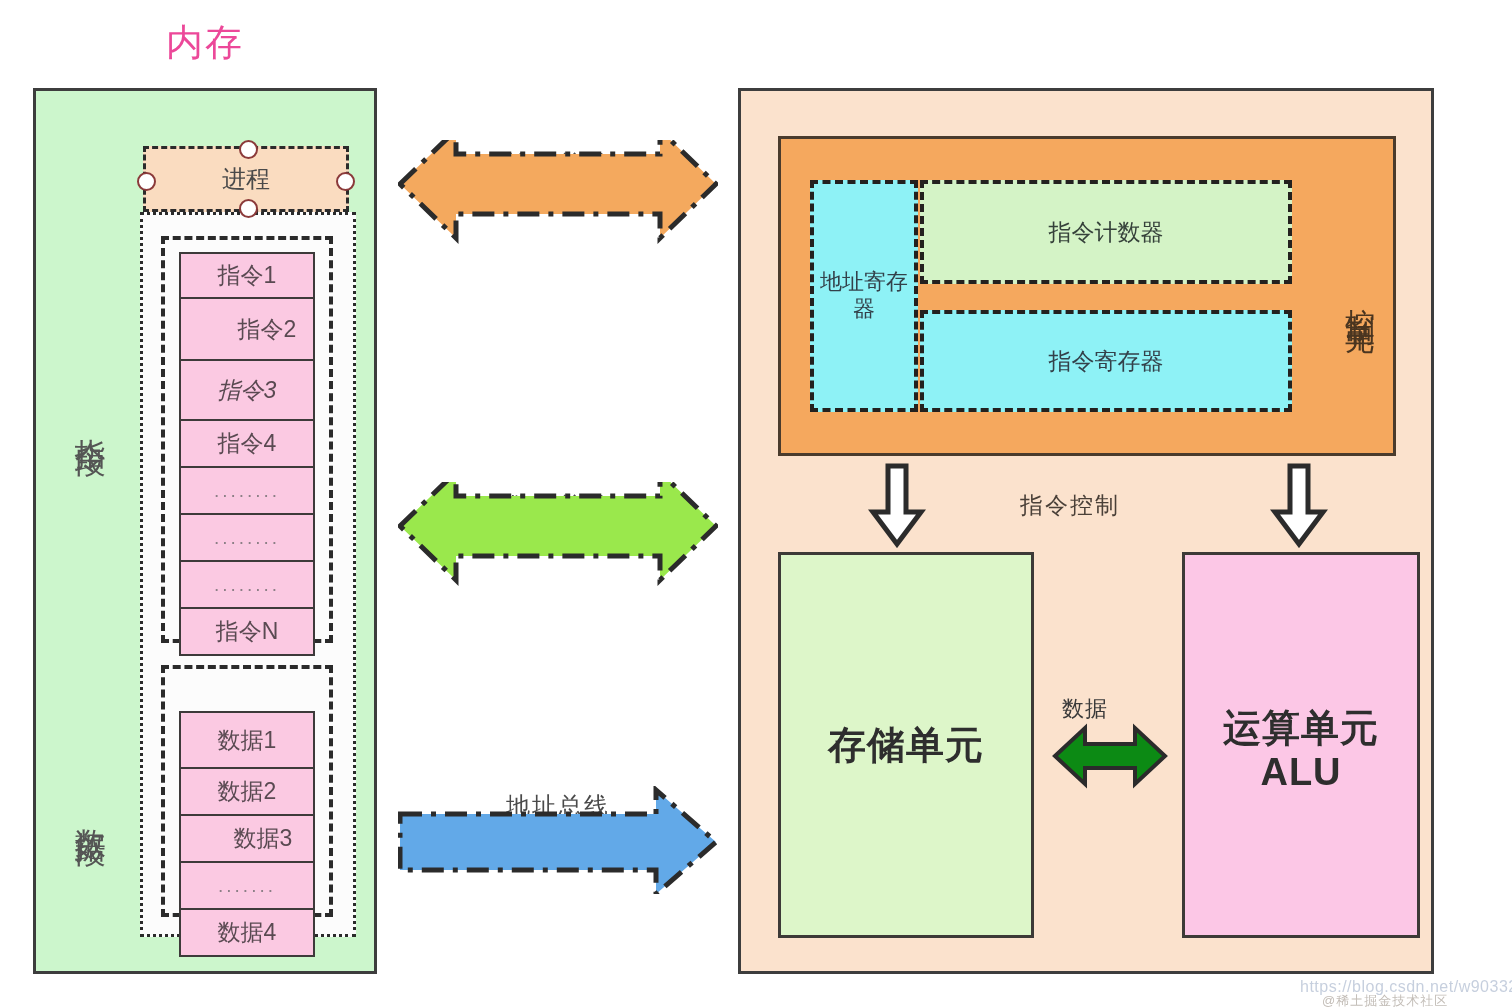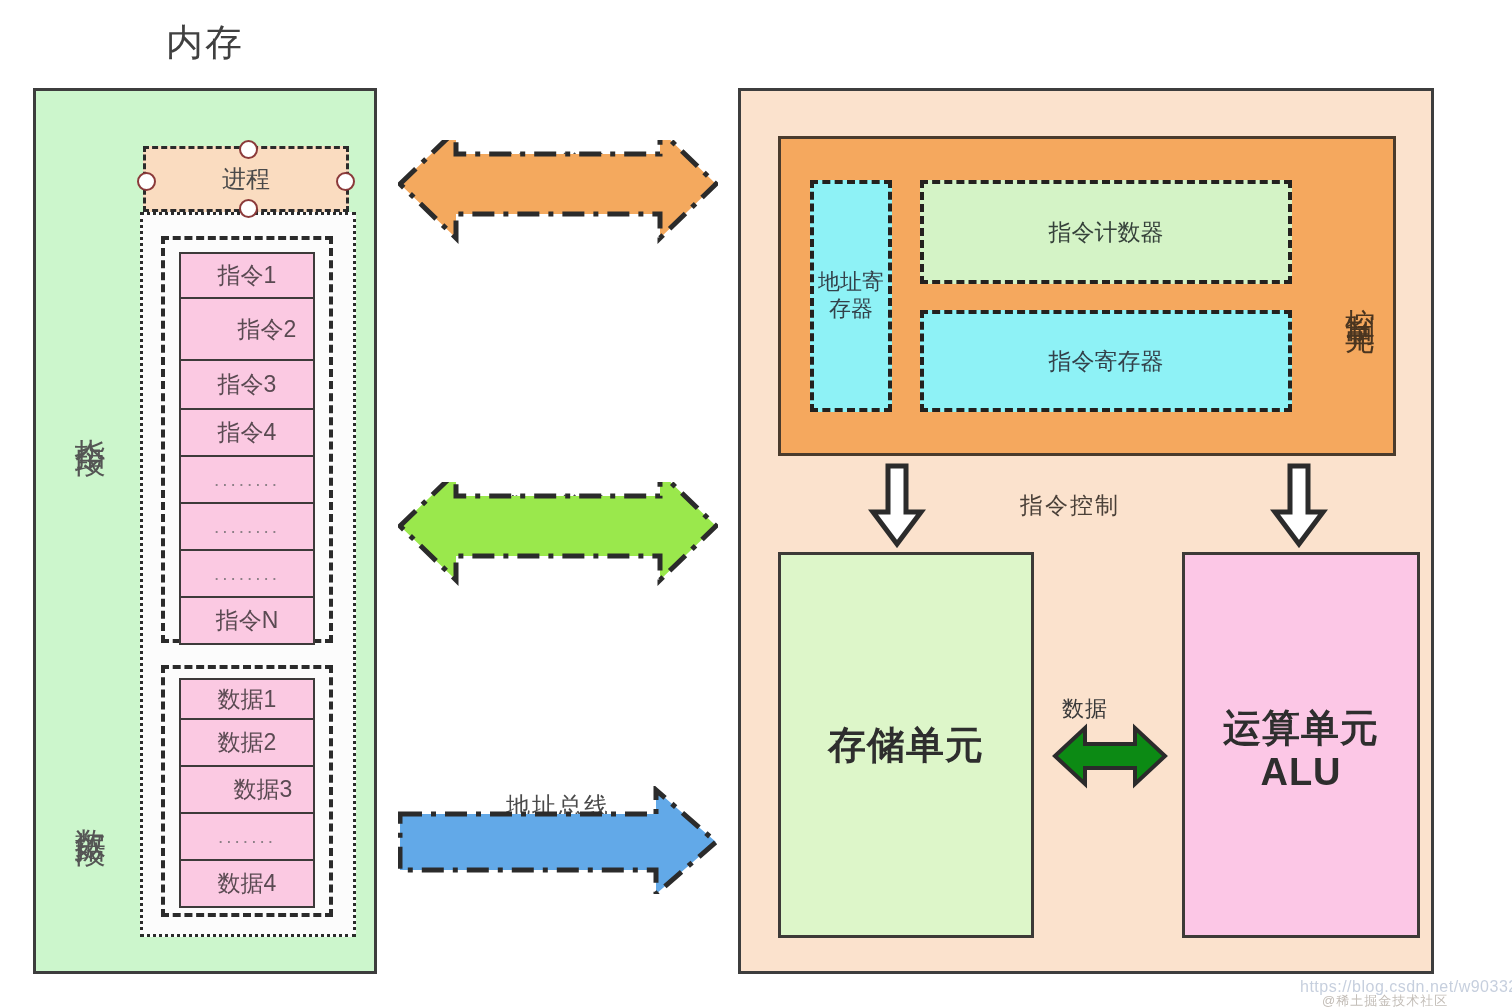--- a/index.html
+++ b/index.html
@@ -11,21 +11,21 @@
     overflow:hidden;
   }
   .stage{position:absolute;inset:0;}
 
   
   .abs{position:absolute;box-sizing:border-box;}
   .ctr{display:flex;align-items:center;justify-content:center;text-align:center;}
 
   
   .title{
-    color:#404040;
+    color:#ec4899;
     font-size:37px;
     letter-spacing:2px;
     font-weight:400;
   }
 
   
   #memory-box{
     left:33px;top:88px;width:344px;height:886px;
     background:#ccf6cc;
     border:3px solid #3d3d3d;
@@ -85,21 +85,21 @@
     left:738px;top:88px;width:696px;height:886px;
     background:#fbe2cd;
     border:3px solid #3d3d3d;
   }
   #control-unit{
     left:778px;top:136px;width:618px;height:320px;
     background:#f5a85e;
     border:3px solid #4a3b2c;
   }
   #addr-reg{
-    left:810px;top:180px;width:82px;height:232px;
+    left:810px;top:180px;width:108px;height:232px;
     background:#8ef2f6;
     border:4px dashed #23211f;
     color:#33414a;font-size:22px;line-height:1.22;
     padding:0 2px;
   }
   #pc-reg{
     left:920px;top:180px;width:372px;height:104px;
     background:#d4f3c6;
     border:4px dashed #23211f;
     color:#35413a;font-size:23px;
@@ -164,31 +164,31 @@
     <span class="handle" style="left:50%;top:-9px;margin-left:-7px;"></span>
     <span class="handle" style="left:-9px;top:50%;margin-top:-7px;"></span>
     <span class="handle" style="right:-9px;top:50%;margin-top:-7px;"></span>
     <span class="handle" style="left:50%;bottom:-9px;margin-left:-7px;"></span>
   </div>
 
   <div class="abs" id="instr-dashed"></div>
   <div class="cells" id="instruction-cells" style="left:179px;top:252px;width:136px;">
       <div class="cell" style="height: 47px;">指令1</div>
       <div class="cell" style="height: 62px; padding-left: 40px;">指令2</div>
-      <div class="cell" style="height: 49px;">指令3</div>
+      <div class="cell" style="height: 60px; font-style: italic;">指令3</div>
       <div class="cell" style="height: 47px;">指令4</div>
       <div class="cell dots" style="height: 47px;">........</div>
       <div class="cell dots" style="height: 47px;">........</div>
       <div class="cell dots" style="height: 47px;">........</div>
       <div class="cell" style="height: 47px;">指令N</div>
     </div>
 
   <div class="abs" id="data-dashed"></div>
   <div class="cells" id="data-cells" style="left:179px;top:678px;width:136px;">
-      <div class="cell" style="height: 42px;">数据1</div>
+      <div class="cell" style="height: 58px; margin-top: 33px;">数据1</div>
       <div class="cell" style="height: 47px;">数据2</div>
       <div class="cell" style="height: 47px; padding-left: 32px;">数据3</div>
       <div class="cell dots" style="height: 47px;">.......</div>
       <div class="cell" style="height: 47px;">数据4</div>
     </div>
 
   <div class="abs" style="left:398px;top:140px;width:320px;height:112px;">
     <div class="bus-label" style="left:0;top:8px;">控制总线</div>
     <svg class="bus-svg" width="320" height="112" viewBox="0 0 320 112">
       <polygon points="2,96 58,42 58,66 262,66 262,42 318,96 262,150 262,126 58,126 58,150" transform="translate(0,-52)" fill="#f4a95e" stroke="#2b2b2b" stroke-width="5" stroke-dasharray="22,9,5,9" stroke-linejoin="miter"></polygon>

